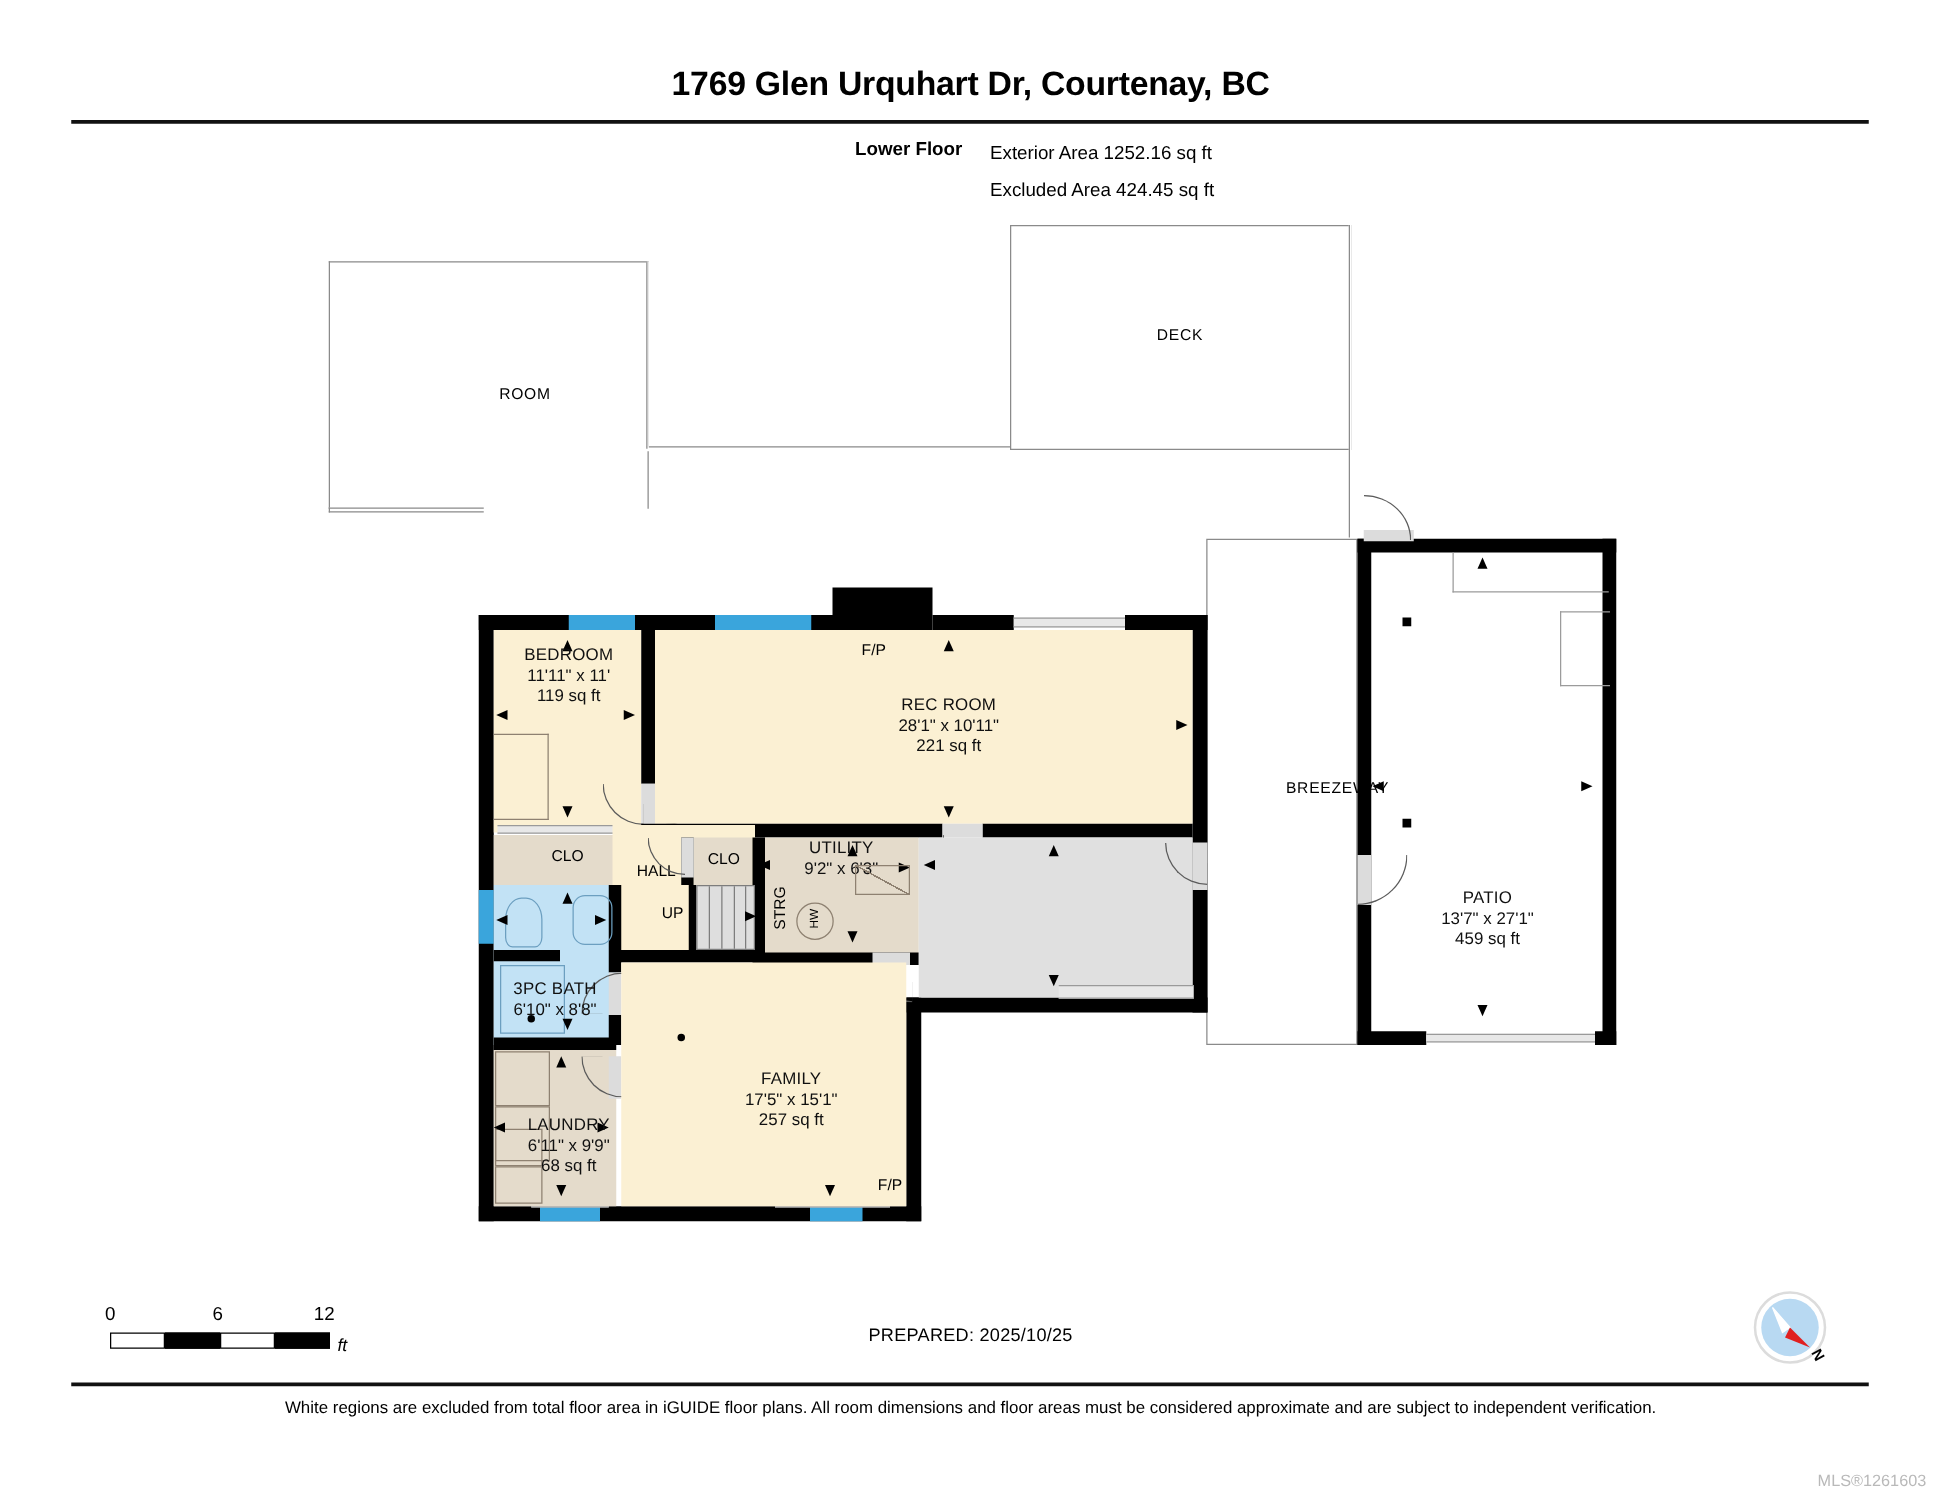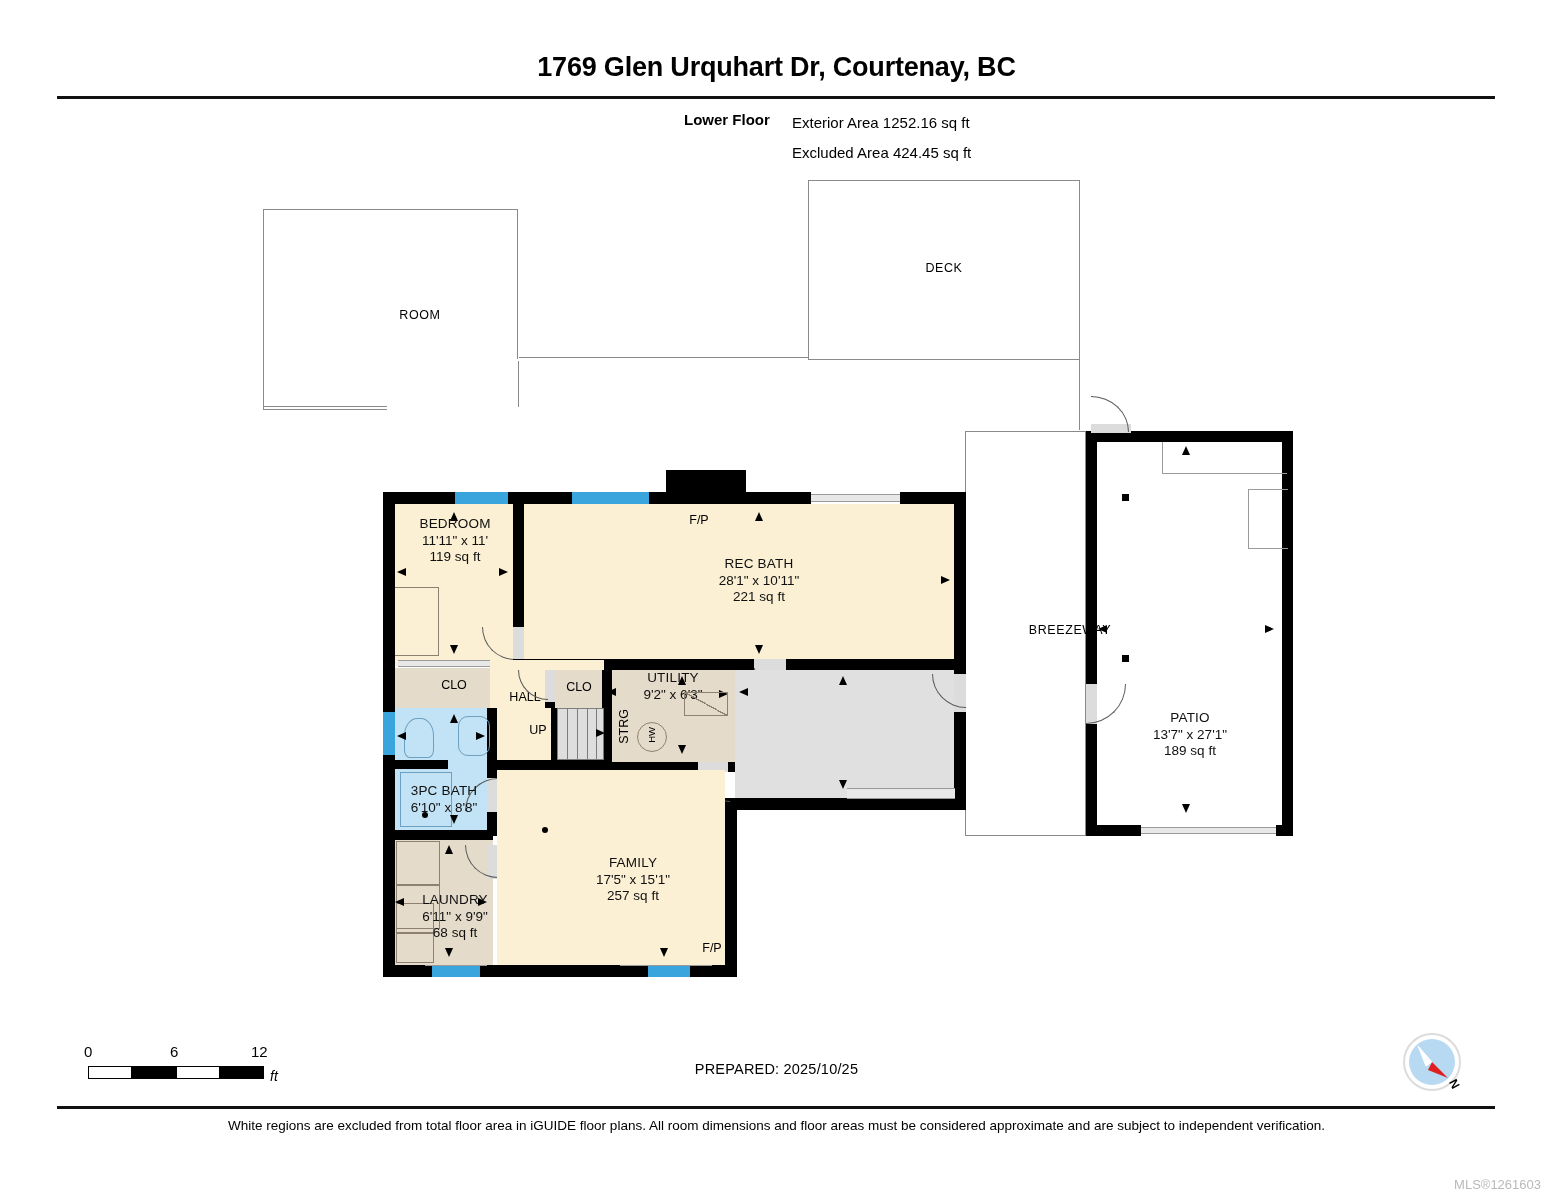--- a/index.html
+++ b/index.html
@@ -220,21 +220,21 @@
   <div class="fixture gray-fx" style="left:1248px; top:489px; width:40px; height:60px; border-right:none;"></div>
   <div class="sq" style="left:1122px; top:494px; width:7px; height:7px;"></div>
   <div class="sq" style="left:1122px; top:655px; width:7px; height:7px;"></div>
   <div class="arr arr-u" style="left:1182px; top:446px;"></div>
   <div class="arr arr-d" style="left:1182px; top:804px;"></div>
   <div class="arr arr-l" style="left:1098px; top:625px;"></div>
   <div class="arr arr-r" style="left:1265px; top:625px;"></div>
   <div class="lbl" style="left:1105px; top:710px; width:170px;">
     <div class="nm">PATIO</div>
     <div class="dim">13'7" x 27'1"</div>
-    <div class="area">189 sq ft</div>
+    <div class="area">459 sq ft</div>
   </div>
 
   <div class="door-op" style="left:1086px; top:684px; width:11px; height:40px;"></div>
   <div class="swing" style="left:1086px; top:684px; width:40px; height:40px; border-color:#5a5a5a; border-top:none; border-left:none; border-radius:0 0 100% 0;"></div>
 
   <div class="door-op" style="left:1091px; top:424px; width:40px; height:9px;"></div>
   <div class="swing" style="left:1091px; top:396px; width:38px; height:36px; border-bottom:none; border-left:none; border-radius:0 100% 0 0;"></div>
 
   <div class="wall" style="left:383px; top:492px; width:286px; height:12px;"></div>
   <div class="wall" style="left:666px; top:470px; width:80px; height:34px;"></div>
@@ -277,21 +277,21 @@
   <div class="door-op" style="left:524px; top:627px; width:11px; height:34px;"></div>
   <div class="swing" style="left:533px; top:627px; width:33px; height:33px; border-top:none; border-left:none; border-radius:0 0 100% 0;"></div>
   <div class="arr arr-l" style="left:529px; top:572px;"></div>
 
   <div class="room fill-cream" style="left:524px; top:504px; width:430px; height:155px;"></div>
   <div class="arr arr-u" style="left:755px; top:512px;"></div>
   <div class="arr arr-d" style="left:755px; top:645px;"></div>
   <div class="arr arr-r" style="left:941px; top:576px;"></div>
   <div class="lbl-sm" style="position:absolute; left:679px; top:513px; width:40px; text-align:center;">F/P</div>
   <div class="lbl" style="left:676px; top:556px; width:166px;">
-    <div class="nm">REC BATH</div>
+    <div class="nm">REC ROOM</div>
     <div class="dim">28'1" x 10'11"</div>
     <div class="area">221 sq ft</div>
   </div>
 
   <div class="wall" style="left:513px; top:659px; width:241px; height:11px;"></div>
   <div class="wall" style="left:786px; top:659px; width:168px; height:11px;"></div>
   <div class="door-op" style="left:754px; top:659px; width:32px; height:11px;"></div>
   <div class="swing" style="left:754px; top:668px; width:32px; height:32px; border-top:none; border-right:none; border-radius:0 0 0 100%;"></div>
 
   <div class="room fill-beige" style="left:395px; top:668px; width:118px; height:40px;"></div>

